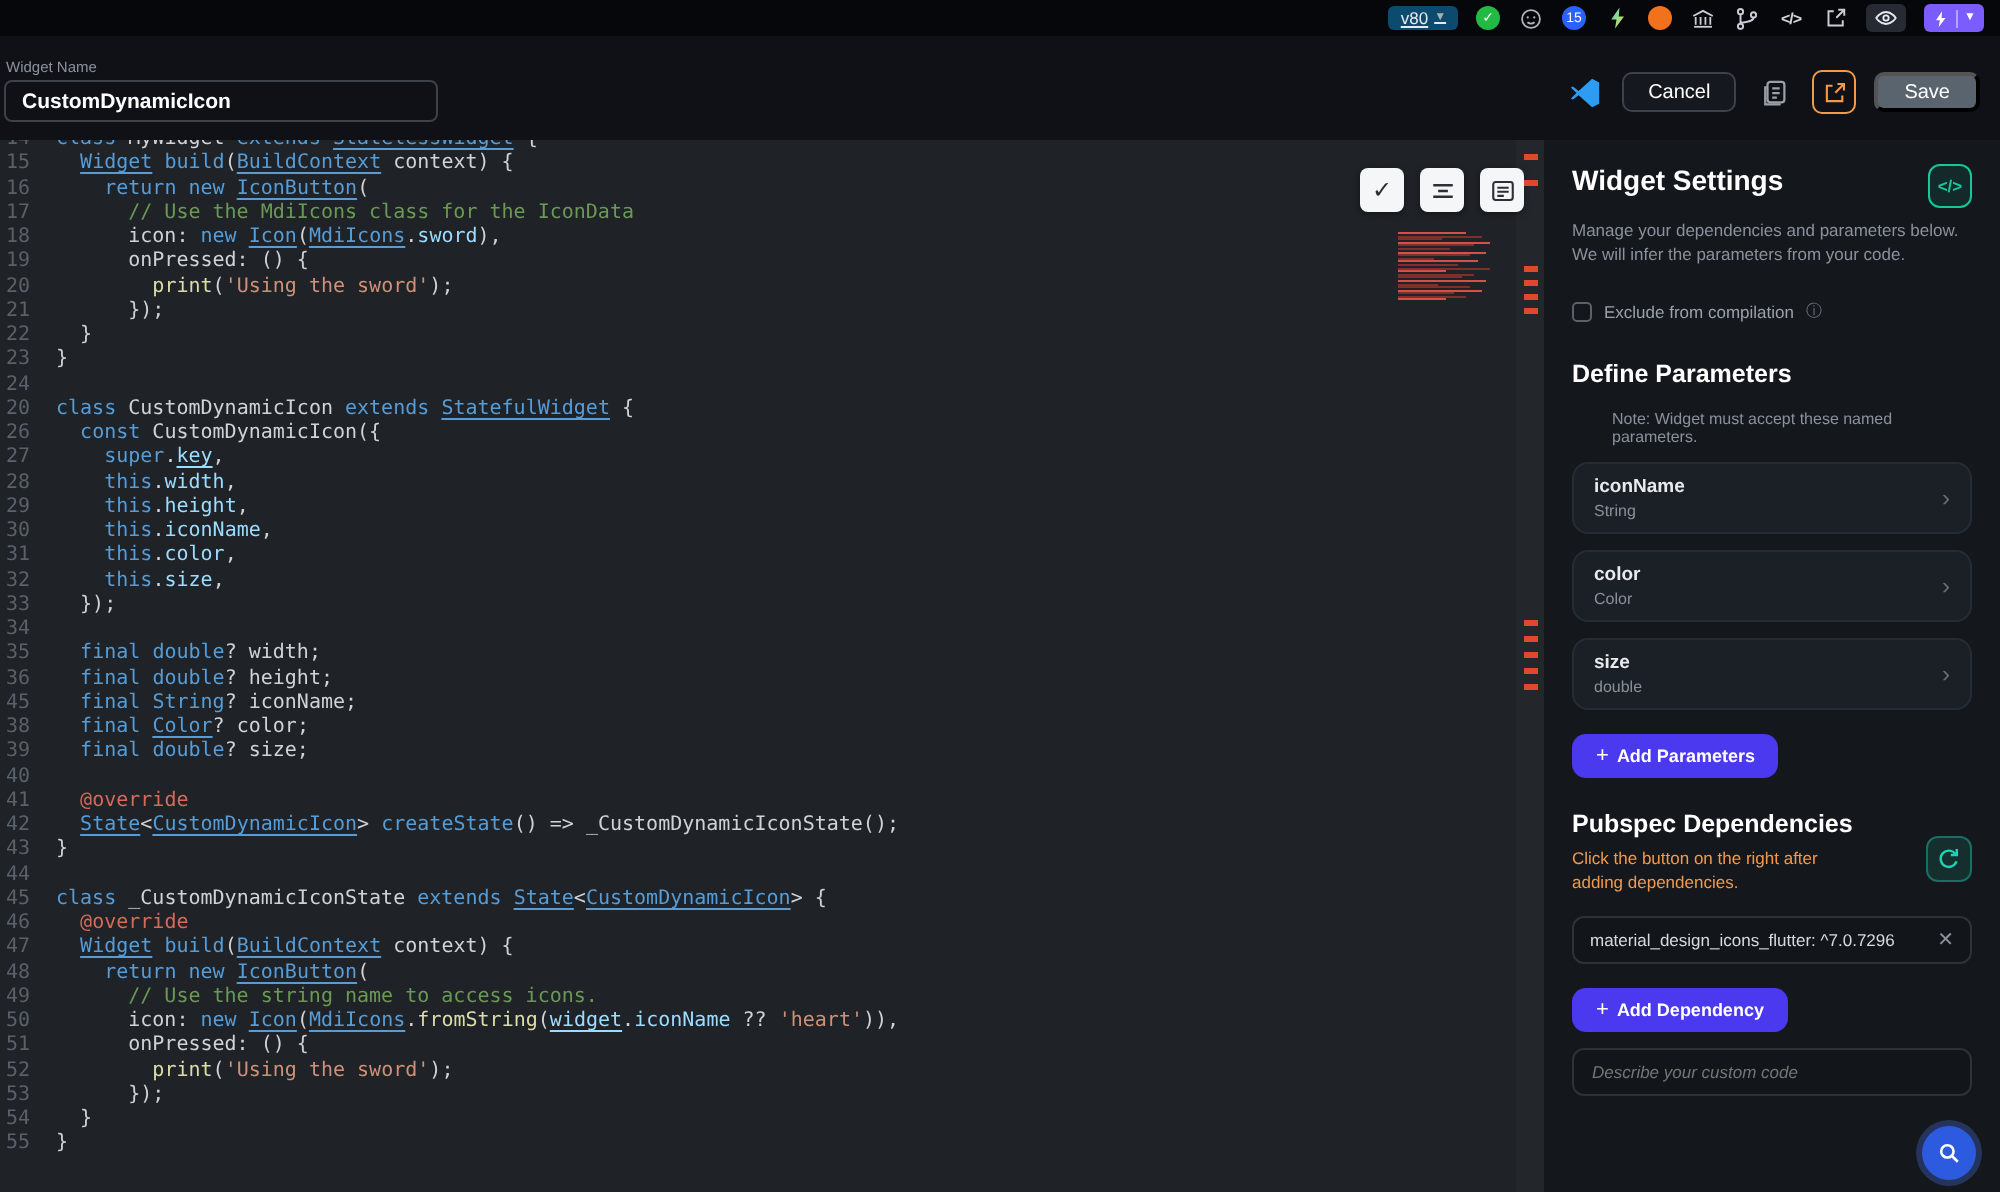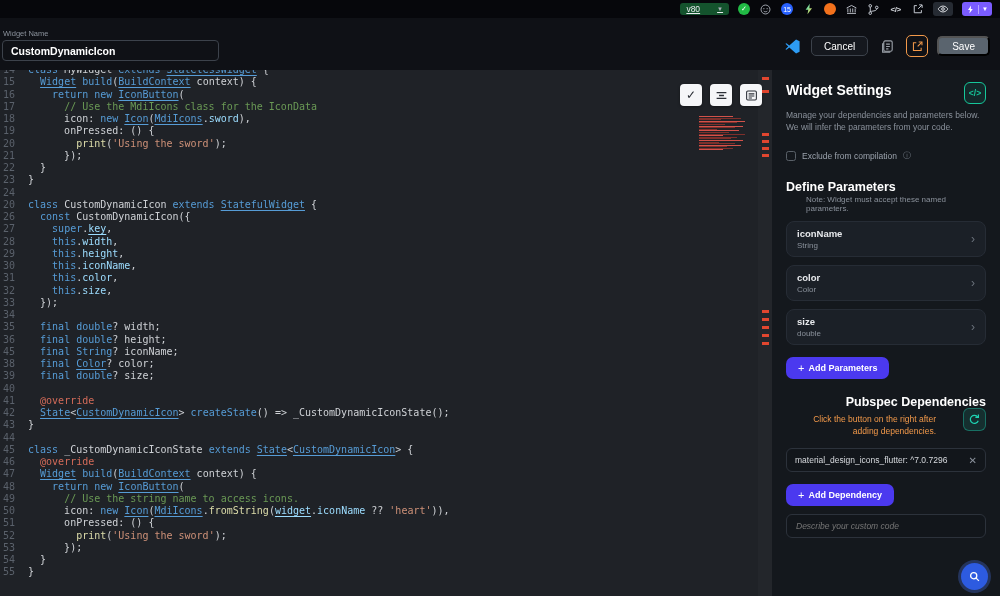--- a/index.html
+++ b/index.html
@@ -2,21 +2,21 @@
 <html><head>
 <meta charset="utf-8">
 <style>
   * { margin:0; padding:0; box-sizing:border-box; }
   html,body { width:1000px; height:596px; overflow:hidden; background:#0c0e12;
               font-family:"Liberation Sans", sans-serif; }
 
   
   .topbar { height:18px; background:#06070b; display:flex; align-items:center;
             justify-content:flex-end; gap:9px; padding-right:8px; }
-  .tb-version { display:flex; align-items:center; gap:17px; background:#14532d;
+  .tb-version { display:flex; align-items:center; gap:3px; background:#0c4a6e;
                 border-radius:3px; padding:1px 6px; color:#e8eaee; font-size:8.5px; cursor:pointer;text-decoration:underline; }
   .tb-version .chev { font-size:6px; color:#aab0b9; }
   .tb-circle { width:12px; height:12px; border-radius:50%; display:flex; align-items:center;
                justify-content:center; font-size:7px; color:#fff; cursor:pointer; }
   .tb-check { background:#21ba45; }
   .tb-badge { background:#2962ff; }
   .tb-avatar { background:#f2711c; }
   .tb-ico { width:13px; height:13px; display:flex; align-items:center; justify-content:center; cursor:pointer; }
   .tb-code { color:#d3d7dd; font-size:8px; font-weight:bold; letter-spacing:-0.5px; }
   .tb-eye { background:#262b33; border-radius:3px; width:20px; height:14px; }
@@ -82,39 +82,39 @@
   .btn-codeview { width:22px; height:22px; border:1px solid #16c79a; border-radius:6px;
                   background:rgba(22,199,154,.10); color:#16c79a; font-size:8.5px; font-weight:700;
                   display:flex; align-items:center; justify-content:center; cursor:pointer; }
   .set-desc { margin-top:6px; font-size:8.5px; line-height:1.38; color:#8a919b; }
   .chk-row { margin-top:17px; display:flex; align-items:center; gap:6px; cursor:pointer; }
   .chk-box { width:10px; height:10px; border:1.4px solid #5a6169; border-radius:2.5px; }
   .chk-label { font-size:8.5px; color:#9aa1ab; }
   .chk-info { font-size:8px; color:#6a717b; }
 
   .sec-title { margin-top:19px; font-size:12.5px; font-weight:700; color:#fff; }
-  .sec-note { margin-top:1px; font-size:8px; color:#8a919b;padding-left:20px; }
+  .sec-note { margin-top:11px; font-size:8px; color:#8a919b;padding-left:20px; }
 
   .req-box { margin-top:11px; height:26px; border:1px solid #2c323b; border-radius:6px;
              background:#171b21; display:flex; align-items:center; padding:0 9px;
              color:#98a0aa; font-size:9px; cursor:text; }
 
   .param-card { margin-top:8px; height:36px; background:#1b2027; border:1px solid #262c35;
                 border-radius:8px; display:flex; align-items:center; padding:0 10px; cursor:pointer; }
   .param-main { flex:1; }
   .param-name { font-size:9.5px; font-weight:700; color:#e8eaed; }
   .param-type { font-size:8px; color:#8a919b; margin-top:2px; }
   .param-chev { color:#6a717b; font-size:12px; }
 
   .btn-primary { margin-top:12px; height:22px; background:#4b39ef; border-radius:7px;
                  color:#fff; font-size:9px; font-weight:700; display:inline-flex;
                  align-items:center; justify-content:center; gap:4px; padding:0 12px; cursor:pointer; }
   .plus { font-size:11px; font-weight:400; line-height:1; }
 
-  .pubspec-head { position:relative; margin-top:16px;text-align:right; }
+  .pubspec-head { position:relative; margin-top:16px; }
   .pub-hint { margin-top:5px; font-size:8.5px; line-height:1.4; color:#f2994a; width:150px; }
   .btn-refresh { position:absolute; right:0; top:13px; width:23px; height:23px; border-radius:6px;
                  background:rgba(30,211,178,.12); border:1px solid rgba(30,211,178,.4);
                  display:flex; align-items:center; justify-content:center; cursor:pointer; }
 
   .dep-box { margin-top:10px; height:24px; border:1px solid #2c323b; border-radius:6px;
              background:#12161b; display:flex; align-items:center; padding:0 8px; }
   .dep-text { flex:1; font-size:8.5px; color:#d7dade; white-space:nowrap; overflow:hidden; }
   .dep-x { color:#8a919b; font-size:10px; cursor:pointer; padding-left:6px; }
 

